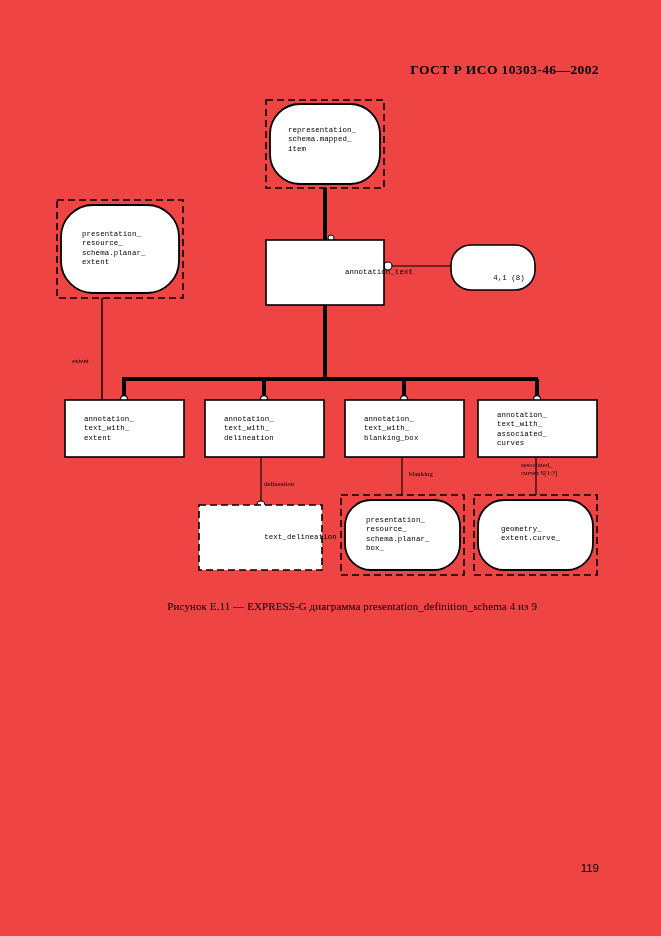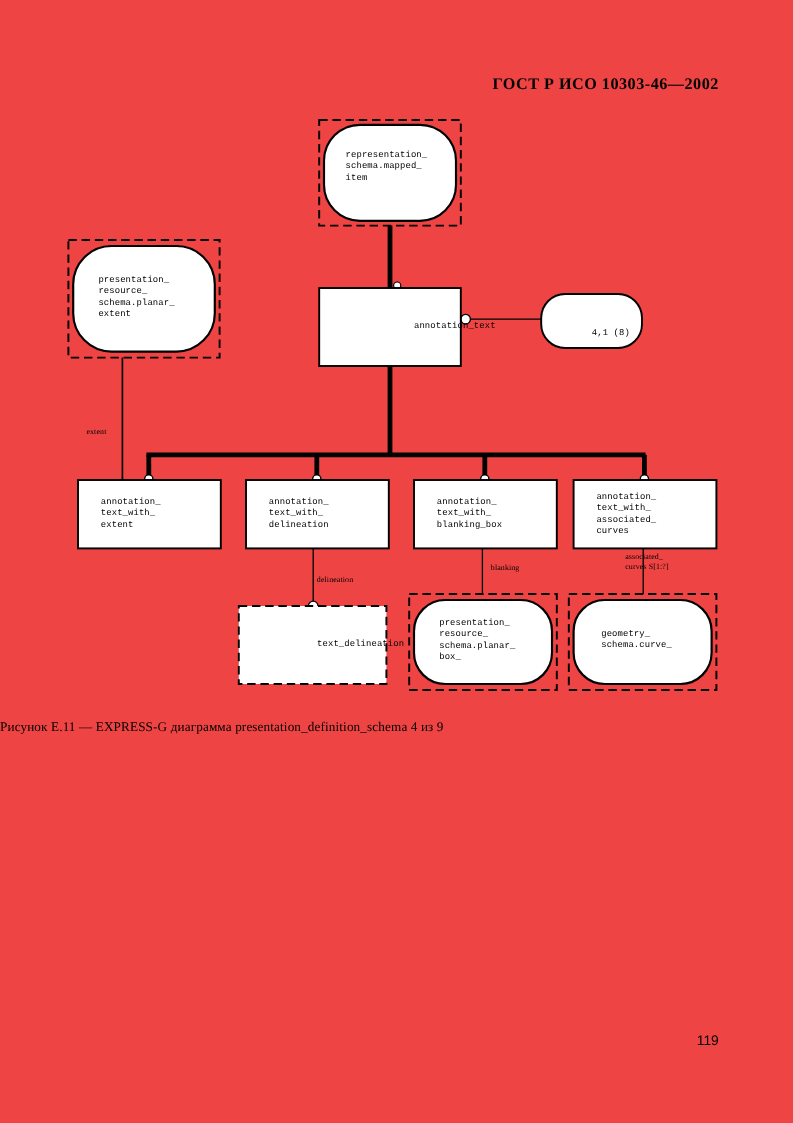--- a/index.html
+++ b/index.html
@@ -67,21 +67,21 @@
     color: #000;
     white-space: pre-line;
     letter-spacing: 0.1px;
   }
   
   .caption {
     position: absolute;
     left: 0;
     top: 600px;
     width: 537px;
-    text-align: left;
+    text-align: right;
     font-family: "Liberation Serif", serif;
     font-size: 11px;
     letter-spacing: 0.1px;
   }
   
   .page-number {
     position: absolute;
     right: 62px;
     bottom: 62px;
     font-family: Liberation Sans, sans-serif;
@@ -190,21 +190,21 @@
 curves</div>
 
     <div class="node-label centered" style="left:199px; top:533px; width:123px;padding-left:40px;">text_delineation</div>
 
     <div class="node-label" style="left:366px; top:516px; width:100px;">presentation_
 resource_
 schema.planar_
 box_</div>
 
     <div class="node-label" style="left:501px; top:525px; width:100px;">geometry_
-schema.curve_</div>
+extent.curve_</div>
 
     <div class="edge-label" style="left:72px; top:357px;">extent</div>
 
     <div class="edge-label" style="left:264px; top:480px;">delineation</div>
 
     <div class="edge-label" style="left:409px; top:470px;">blanking</div>
 
     <div class="edge-label" style="left:521px; top:461px;">associated_
 curves S[1:?]</div>
   </div>

